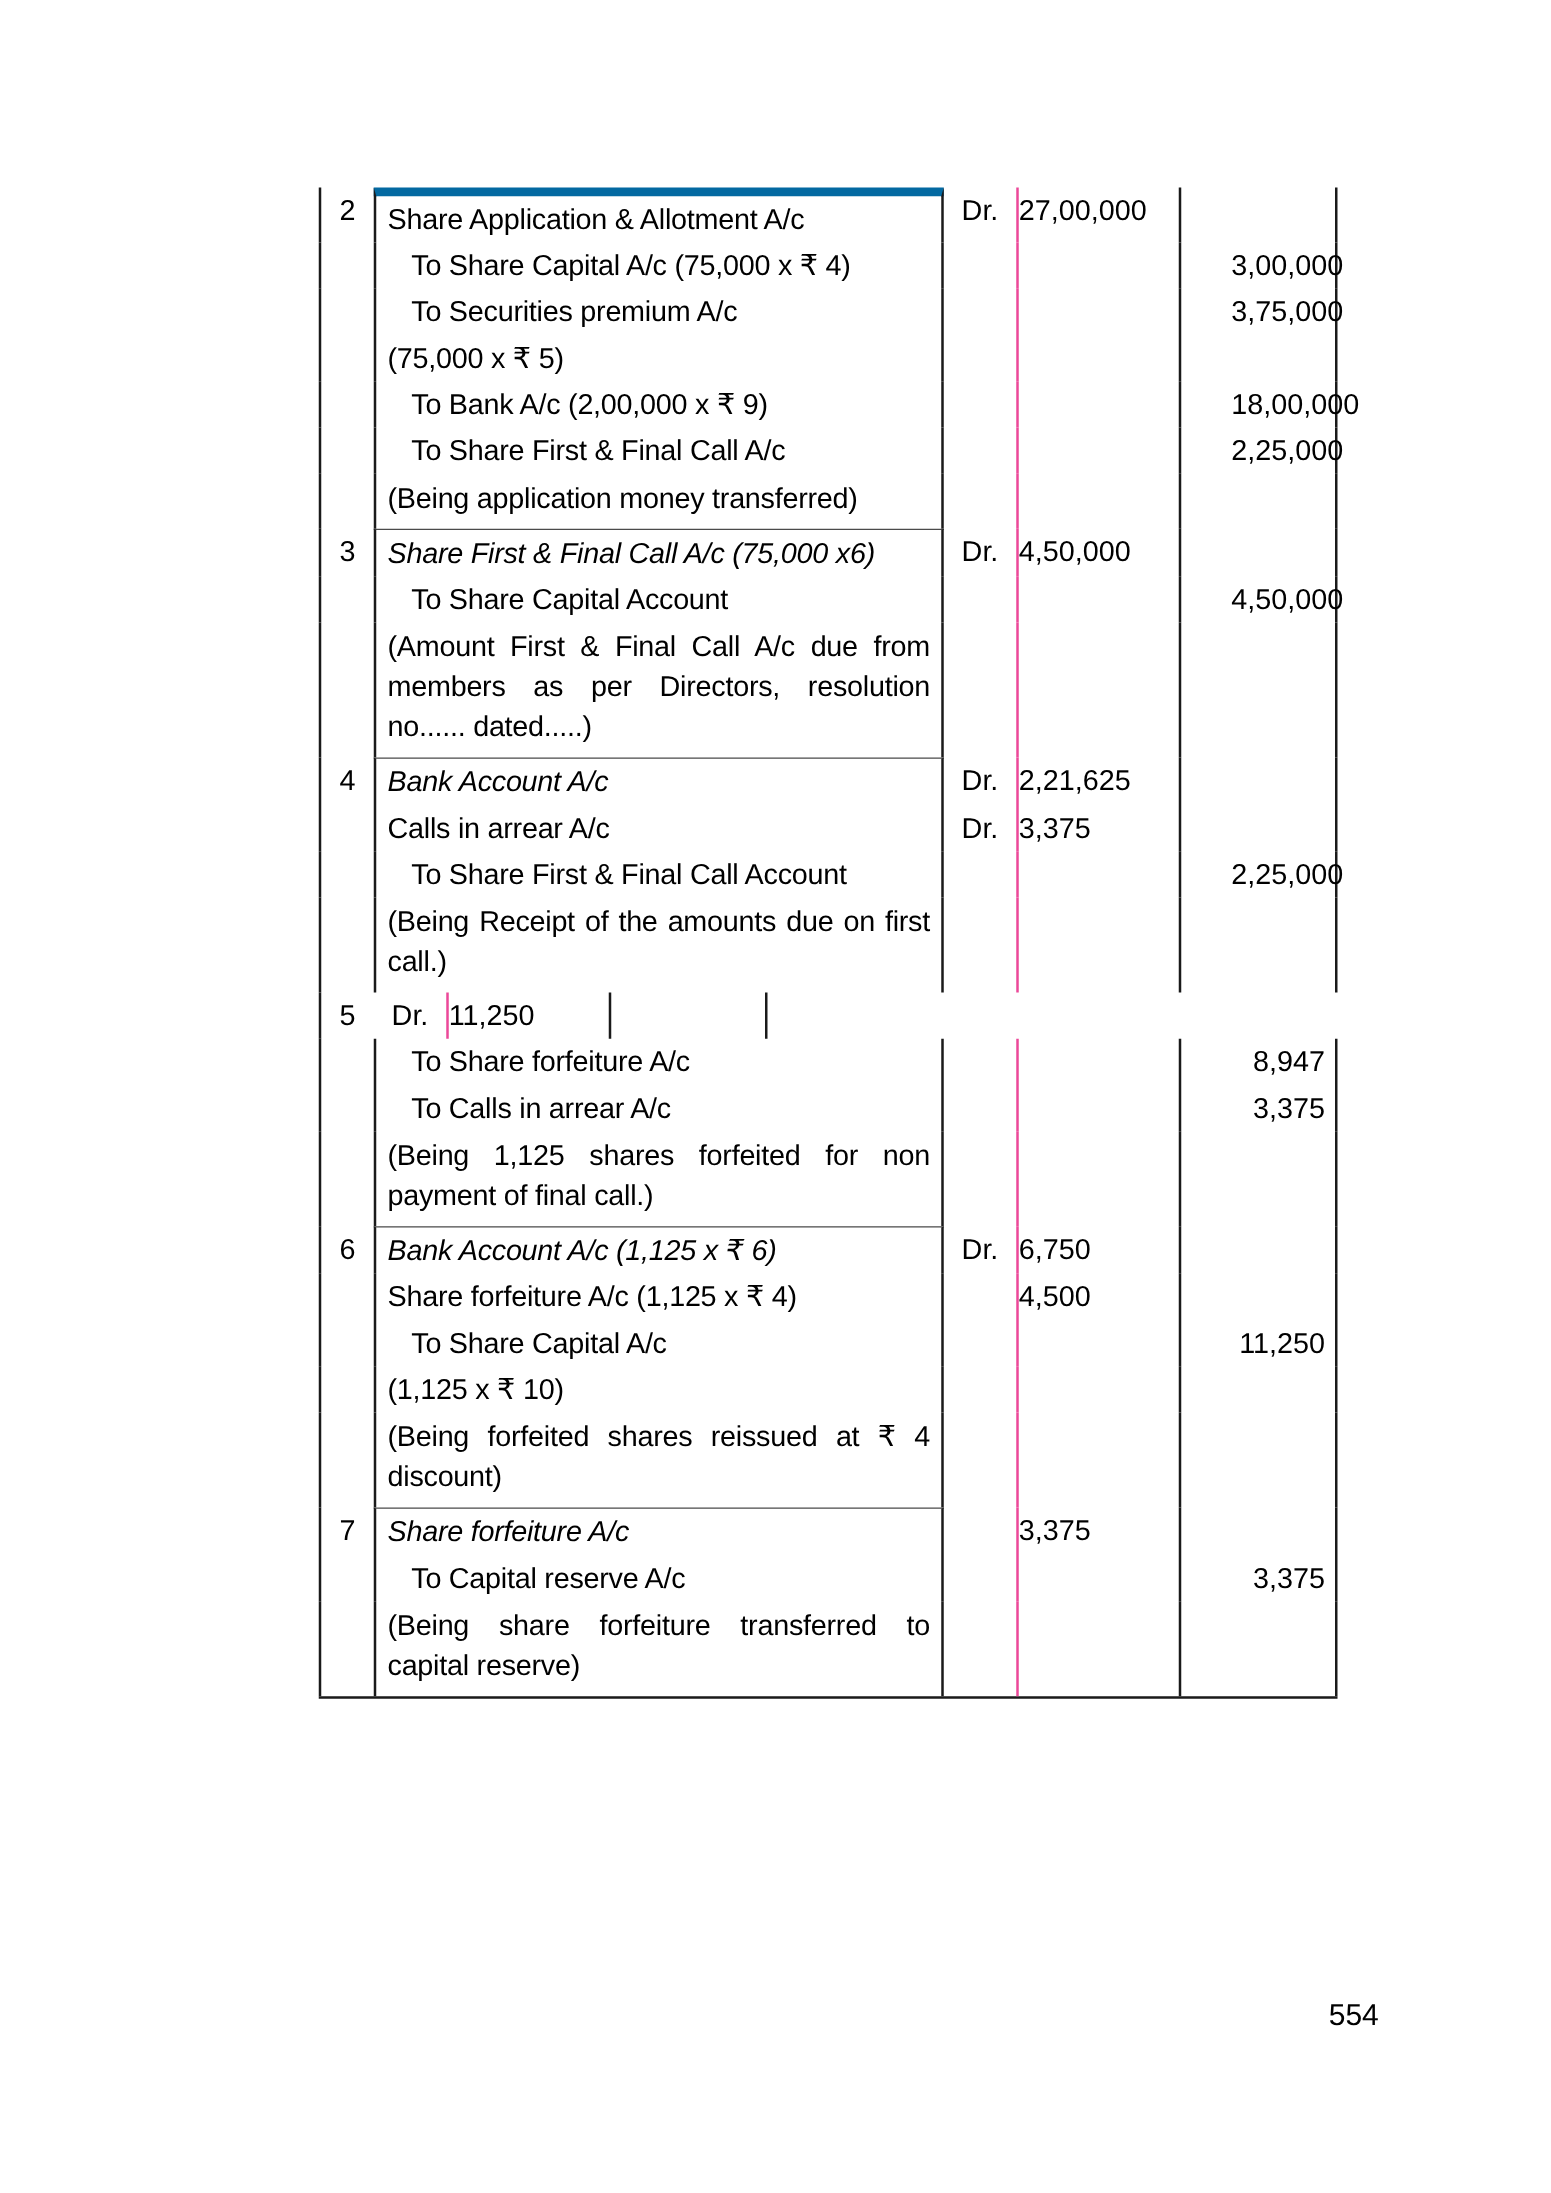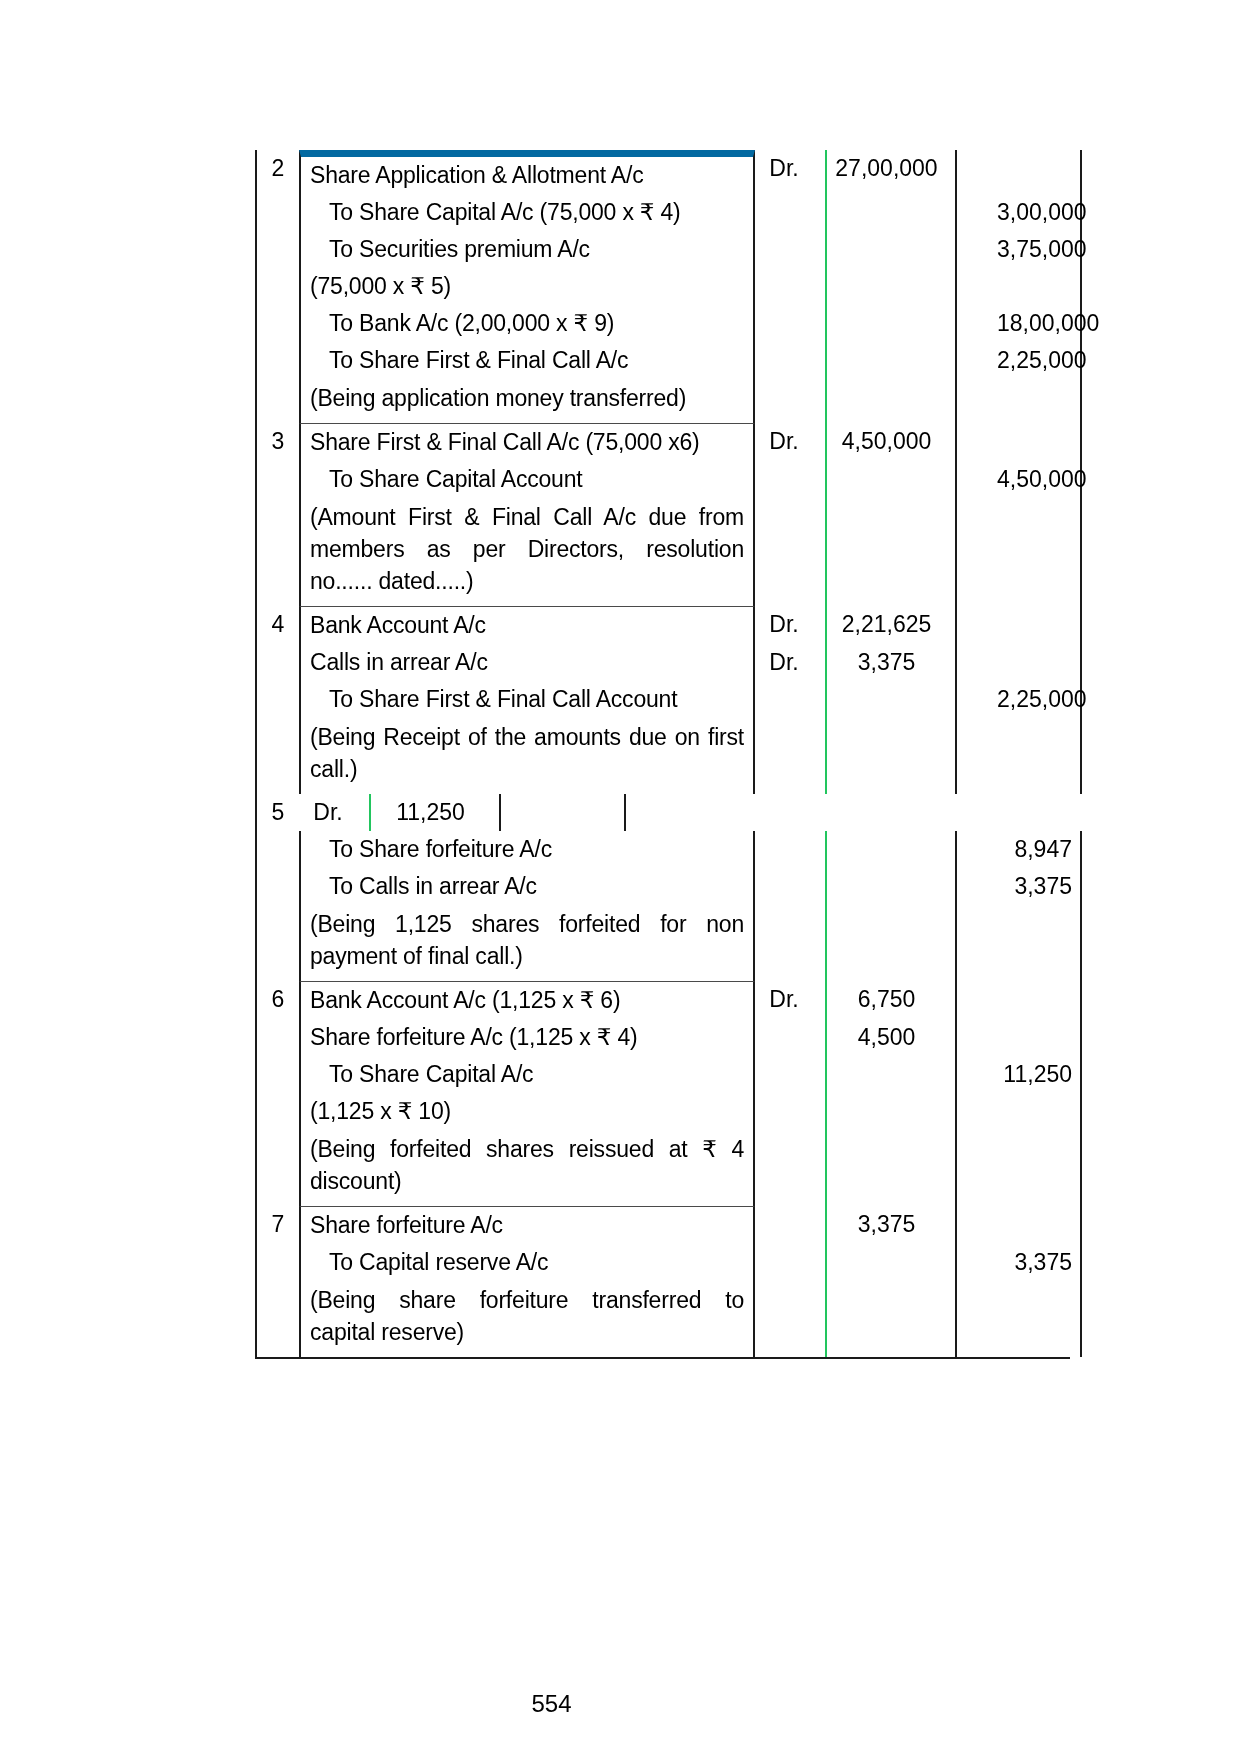--- a/index.html
+++ b/index.html
@@ -47,25 +47,24 @@
     letter-spacing: -0.2px;
   }
   .c-dr {
     width: 58px;
     flex: 0 0 58px;
     text-align: center;
   }
   .c-debit {
     width: 132px;
     flex: 0 0 132px;
-    border-left: 2px solid #22c55e;
+    border-left: 2px solid #ec4899;
     border-right: 2px solid #1a1a1a;
-    text-align: center;
+    text-align: left;
     padding-right: 9px;
-    margin-left: 12px;
   }
   .c-credit {
     width: 125px;
     flex: 0 0 125px;
     border-right: 2px solid #1a1a1a;
     text-align: right;
     padding-right: 8px;
     padding-left: 40px;
   }
 
@@ -76,28 +75,28 @@
   .kind-narration .c-part {
     line-height: 32px;
     padding-top: 3px;
     padding-bottom: 9px;
     text-align: justify;
     white-space: normal;
   }
 
   
   .entry .line:first-child .c-part { border-top: 7px solid #0369a1; }
-  .entry:not(:first-child) .line:first-child .c-part { border-top: 1.5px solid #4a4a4a; }
+  .entry:not(:first-child) .line:first-child .c-part { border-top: 1.5px solid #4a4a4a; font-style: italic; }
 
   .page-num {
     position: absolute;
-    top: 1689px;
+    top: 1598px;
     left: 0;
     width: 1103px;
-    text-align: center;
+    text-align: right;
     font-size: 24px;
     line-height: 30px;
   }
 </style>
 </head>
 <body>
 
 <div class="journal">
     <div class="entry">
       <div class="line kind-main">

